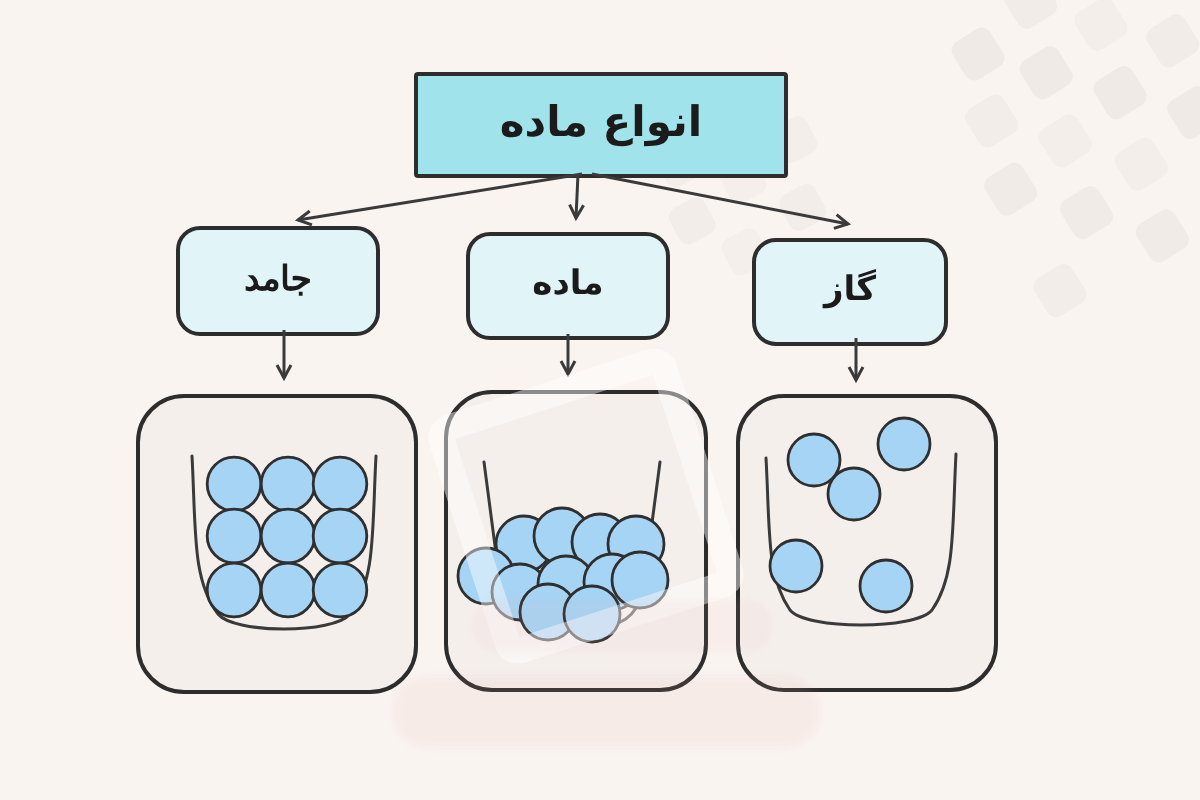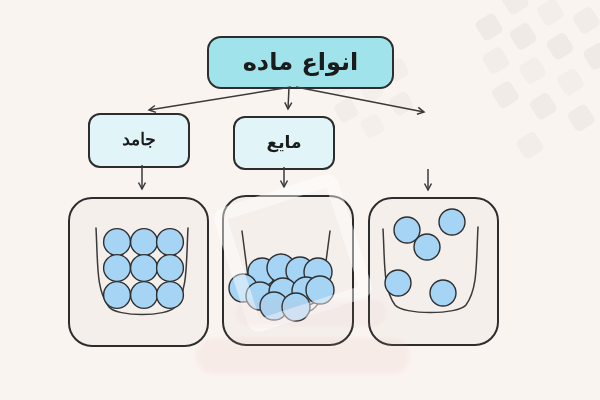--- a/index.html
+++ b/index.html
@@ -29,21 +29,21 @@
   .wm-blob1{z-index:5;left:196px;top:338px;width:214px;height:36px;border-radius:18px;
     background:rgba(225,160,150,.10);filter:blur(2px);}
   .wm-blob2{z-index:5;left:236px;top:300px;width:150px;height:26px;border-radius:13px;
     background:rgba(230,170,160,.08);filter:blur(2px);}
 
   
   .node{position:absolute;z-index:2;display:flex;align-items:center;justify-content:center;
     background:var(--node-fill);border:2px solid var(--box-stroke);border-radius:12px;
     color:var(--text-color);font-weight:bold;font-size:17px;}
   .node .lbl{direction:rtl;unicode-bidi:plaintext;line-height:1;padding-bottom:2px;}
-  .title-node{background:var(--title-fill);font-size:24px;border-width:2.5px;border-radius:14px;}
+  .title-node{background:var(--title-fill);font-size:21px;border-width:2.5px;border-radius:2px;}
 
   
   .container{position:absolute;z-index:1;background:var(--container-fill);
     border:2px solid var(--box-stroke);border-radius:24px;}
 
   
   #overlay{position:absolute;left:0;top:0;z-index:3;pointer-events:none;}
   .edge{fill:none;stroke:var(--line-stroke);stroke-width:1.5;}
   .beaker{fill:none;stroke:var(--line-stroke);stroke-width:1.5;stroke-linecap:round;}
   .particle{fill:var(--particle-fill);stroke:var(--particle-stroke);stroke-width:1.4;}
@@ -61,21 +61,24 @@
   <div class="container" style="left:222px;top:195px;width:128px;height:147px;"></div>
   <div class="container" style="left:368px;top:197px;width:127px;height:145px;"></div>
 
   <div class="node title-node" style="left:207px;top:36px;width:183px;height:49px;">
     <span class="lbl">انواع ماده</span>
   </div>
   <div class="node" style="left:88px;top:113px;width:98px;height:51px;font-family:Liberation Serif, serif;">
     <span class="lbl">جامد</span>
   </div>
   <div class="node" style="left:233px;top:116px;width:98px;height:50px;">
-    <span class="lbl">مایع</span>
+    <span class="lbl">ماده</span>
+  </div>
+  <div class="node" style="left:376px;top:119px;width:94px;height:50px;">
+    <span class="lbl">گاز</span>
   </div>
 
   <svg id="overlay" width="600" height="400" viewBox="0 0 600 400">
     <defs>
       <marker id="arrowhead" markerUnits="userSpaceOnUse" markerWidth="11" markerHeight="11" refX="8.5" refY="5.5" orient="auto">
         <path d="M2,2 L8.5,5.5 L2,9"></path>
       </marker>
     </defs>
     <g>
         <path d="M291,87 L149,110" class="edge" marker-end="url(#arrowhead)"></path>

